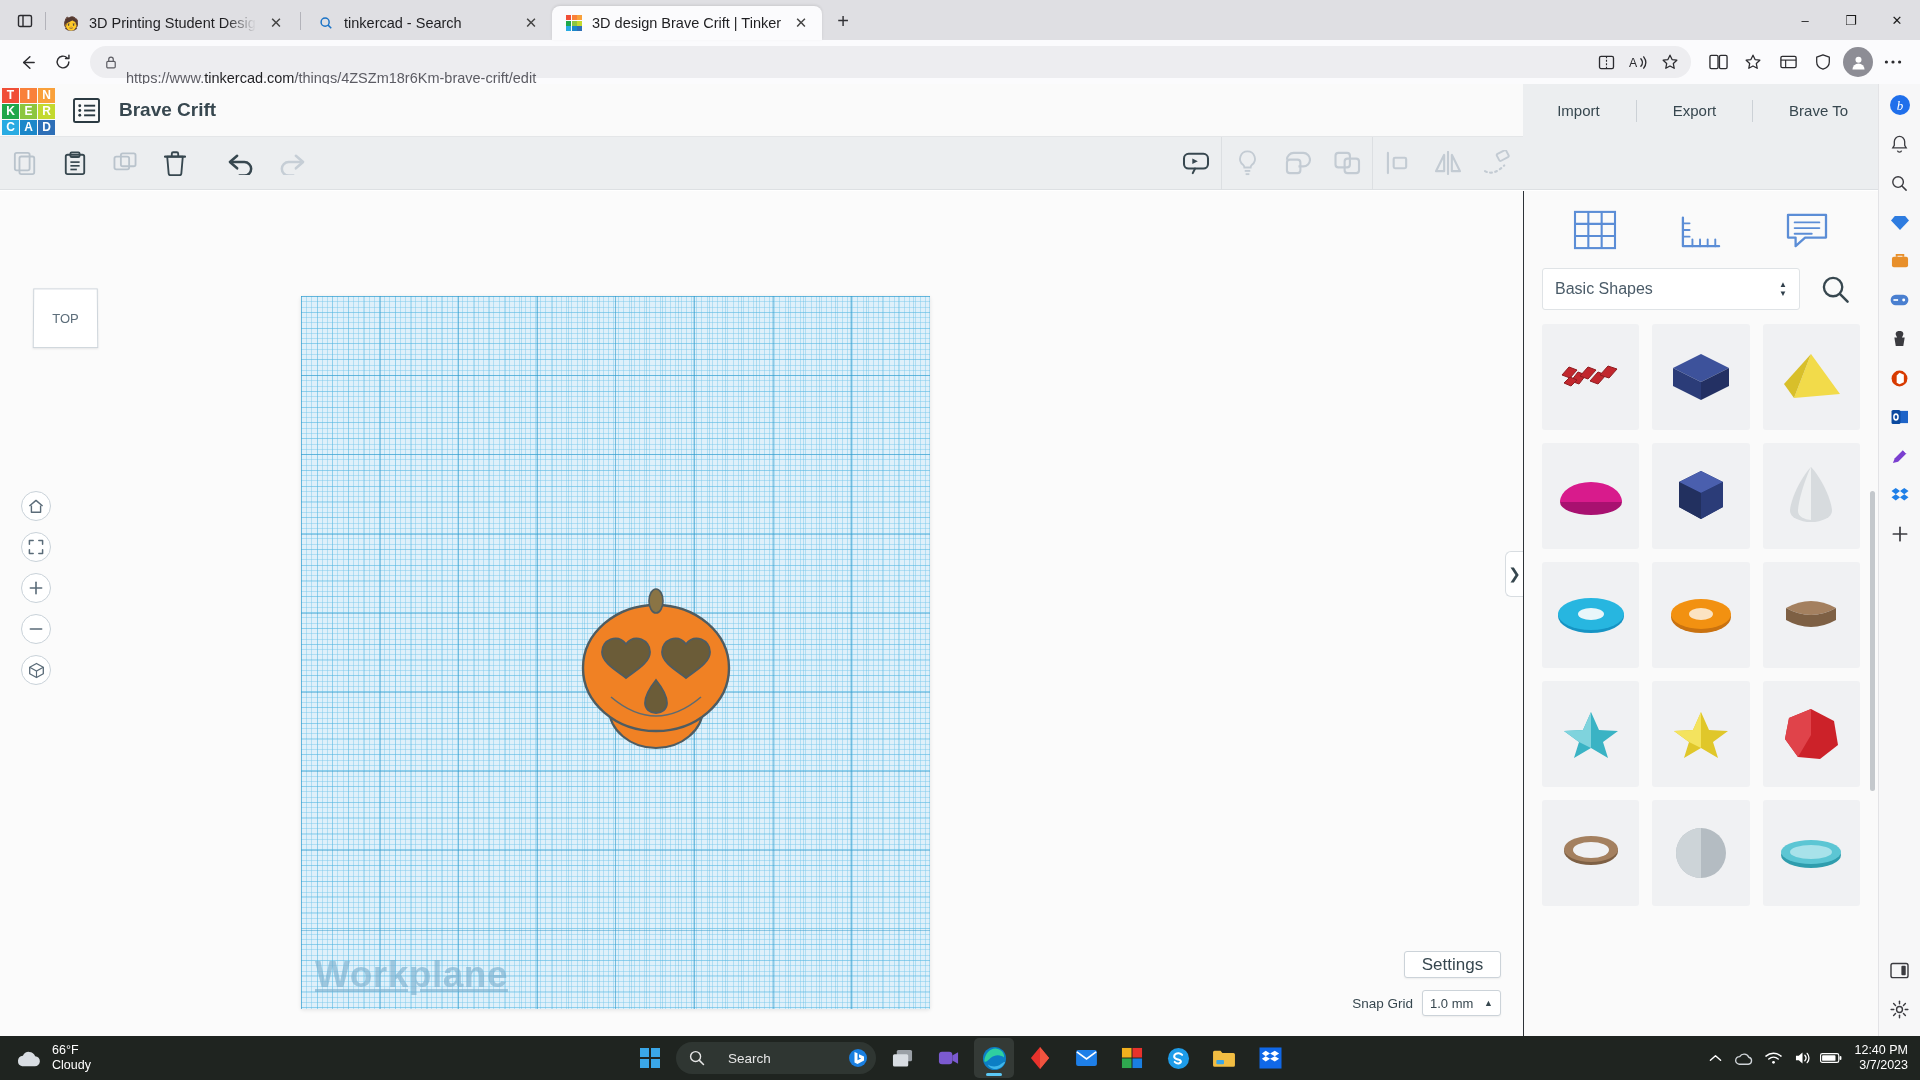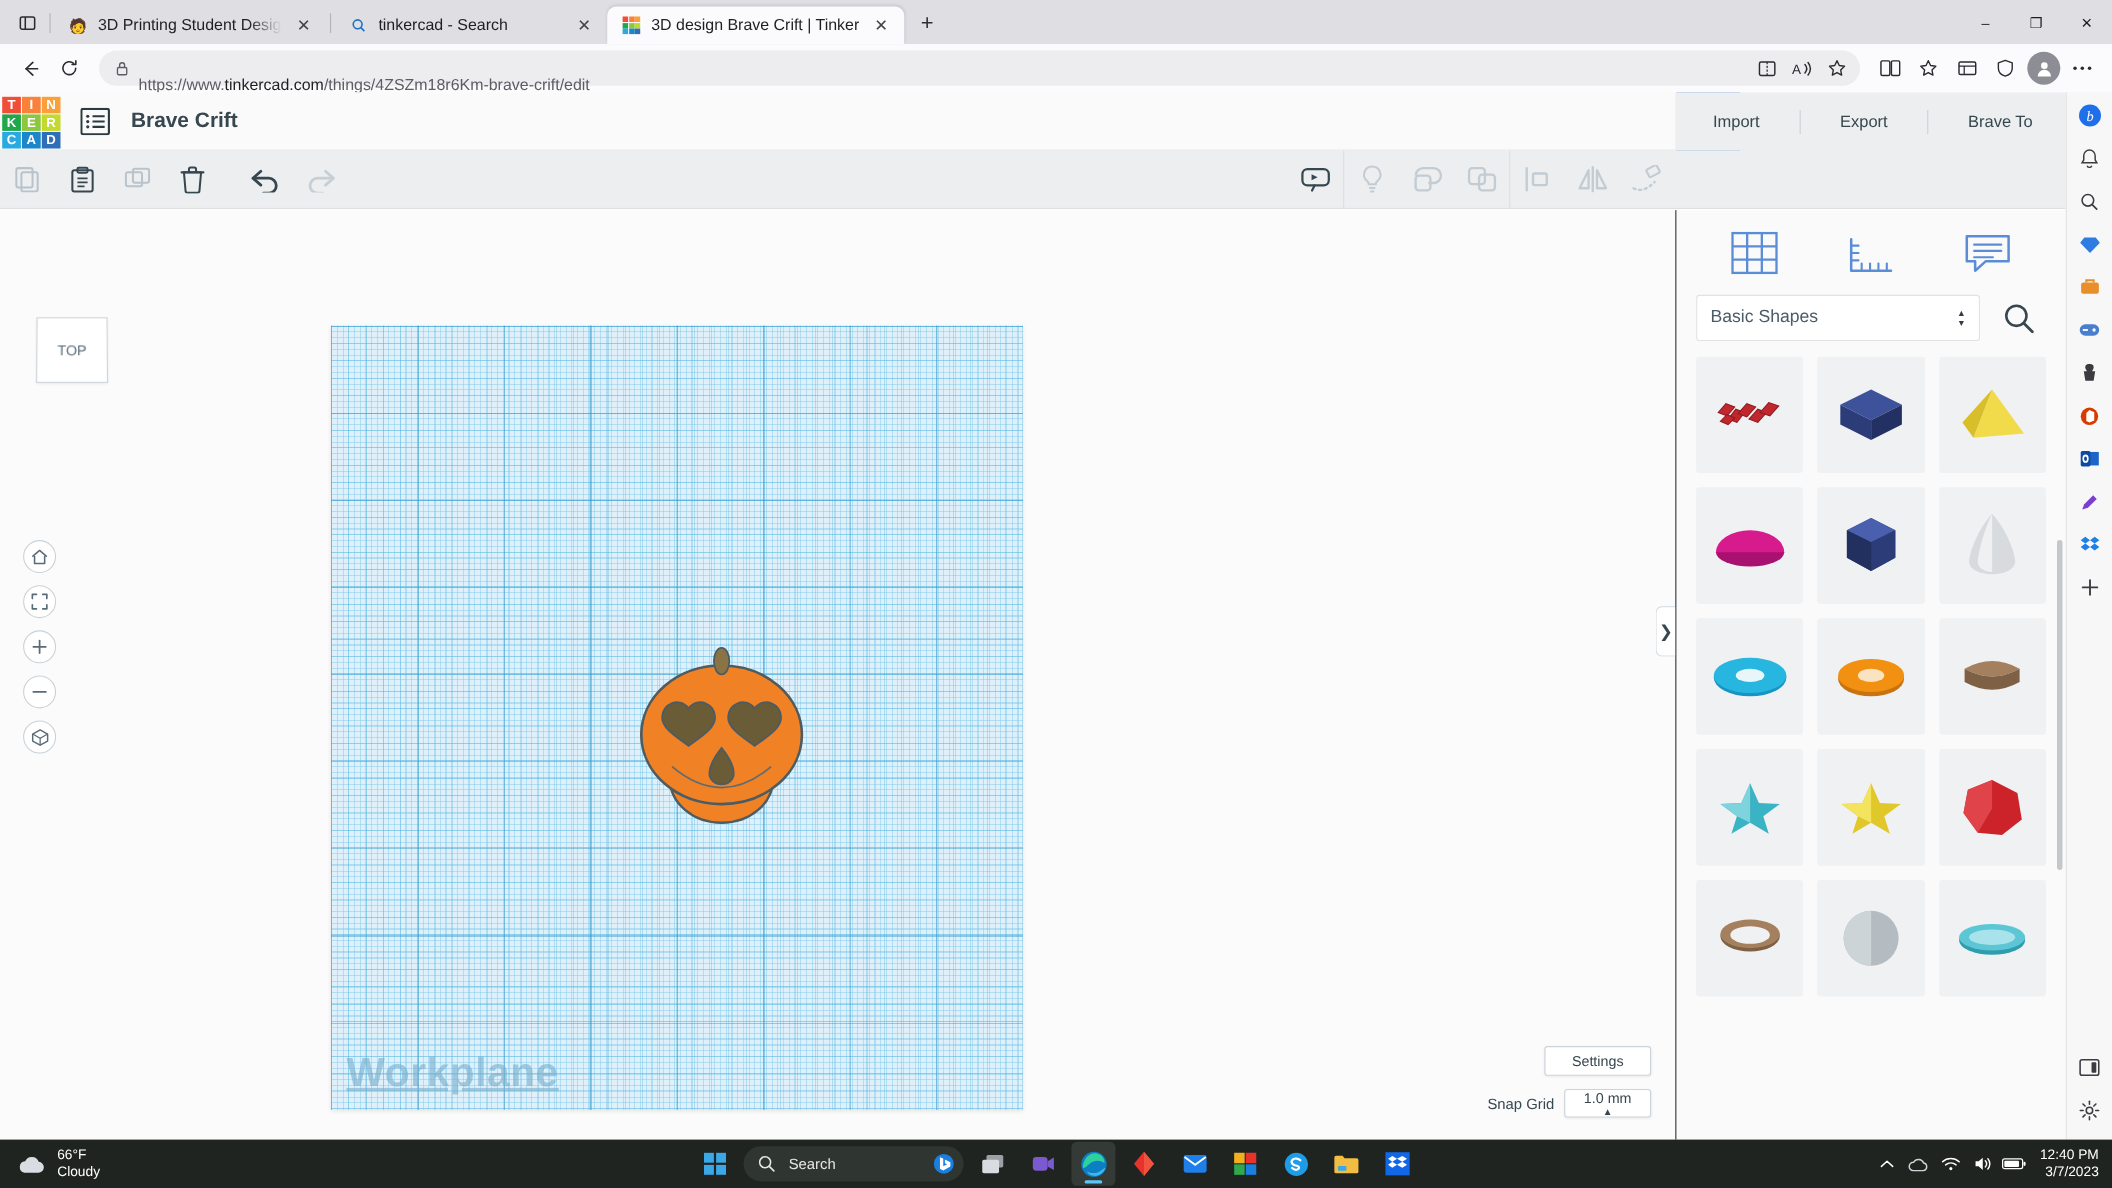--- a/index.html
+++ b/index.html
@@ -116,29 +116,29 @@
   .wp-label{
     position:absolute;left:315px;top:763px;font-size:37px;font-weight:bold;
     color:rgba(120,175,205,.62);letter-spacing:.5px;text-decoration:underline;
   }
 
   
   .model{position:absolute;left:568px;top:385px;width:145px;height:175px;}
 
   .settings-btn{
     position:absolute;right:22px;bottom:58px;width:97px;height:27px;background:#fff;
-    border:1px solid #ccd3d9;border-radius:3px;font-size:13px;color:#37474f;
+    border:1px solid #ccd3d9;border-radius:3px;font-size:17px;color:#37474f;
     display:flex;align-items:center;justify-content:center;box-shadow:0 1px 2px rgba(0,0,0,.06);
   }
   .snaprow{position:absolute;right:22px;bottom:20px;display:flex;align-items:center;gap:9px;}
   .snaprow .lbl{font-size:13.5px;color:#37474f;}
   .snap-select{
     width:79px;height:26px;background:#fff;border:1px solid #ccd3d9;border-radius:3px;
     display:flex;align-items:center;justify-content:space-between;padding:0 7px;
-    font-size:13px;color:#37474f;box-shadow:0 1px 2px rgba(0,0,0,.06);flex-direction:column;
+    font-size:13px;color:#37474f;box-shadow:0 1px 2px rgba(0,0,0,.06);
   }
 
   
   .collapse-handle{
     position:absolute;right:0;top:360px;width:18px;height:46px;background:#fff;
     border:1px solid #d8dde1;border-right:none;border-radius:6px 0 0 6px;
     display:flex;align-items:center;justify-content:center;font-size:15px;color:#37474f;z-index:5;
   }
 
   
@@ -181,21 +181,21 @@
     display:flex;align-items:center;
   }
   .weather{display:flex;align-items:center;gap:9px;padding-left:14px;width:290px;color:#fff;}
   .weather .wtxt{font-size:12.5px;line-height:15px;}
   .tb-center{position:absolute;left:50%;transform:translateX(-50%);display:flex;align-items:center;gap:6px;}
   .winlogo{width:40px;height:40px;display:flex;align-items:center;justify-content:center;}
   .winlogo i{display:block;width:9px;height:9px;background:#3aa7e8;}
   .winlogo .g{display:grid;grid-template-columns:repeat(2,9px);grid-template-rows:repeat(2,9px);gap:2.5px;}
   .searchpill{
     width:200px;height:32px;border-radius:16px;background:#2f3632;display:flex;align-items:center;
-    gap:12px;padding:0 8px 0 13px;color:#e6e6e6;font-size:13.5px;
+    gap:23px;padding:0 8px 0 13px;color:#e6e6e6;font-size:13.5px;
   }
   .tbicon{width:40px;height:40px;border-radius:5px;display:flex;align-items:center;justify-content:center;position:relative;}
   .tbicon.run::after{content:"";position:absolute;bottom:2px;left:50%;transform:translateX(-50%);width:16px;height:3px;border-radius:2px;background:#5bc8f5;}
   .tbicon.sel{background:#343a36;}
   .tray{position:absolute;right:0;display:flex;align-items:center;gap:7px;padding-right:12px;color:#fff;}
   .tray .ti{width:22px;height:24px;display:flex;align-items:center;justify-content:center;font-size:13px;}
   .clock{font-size:12.5px;line-height:15px;text-align:right;padding-left:5px;}
   svg{display:block;}
 </style>
 </head>

